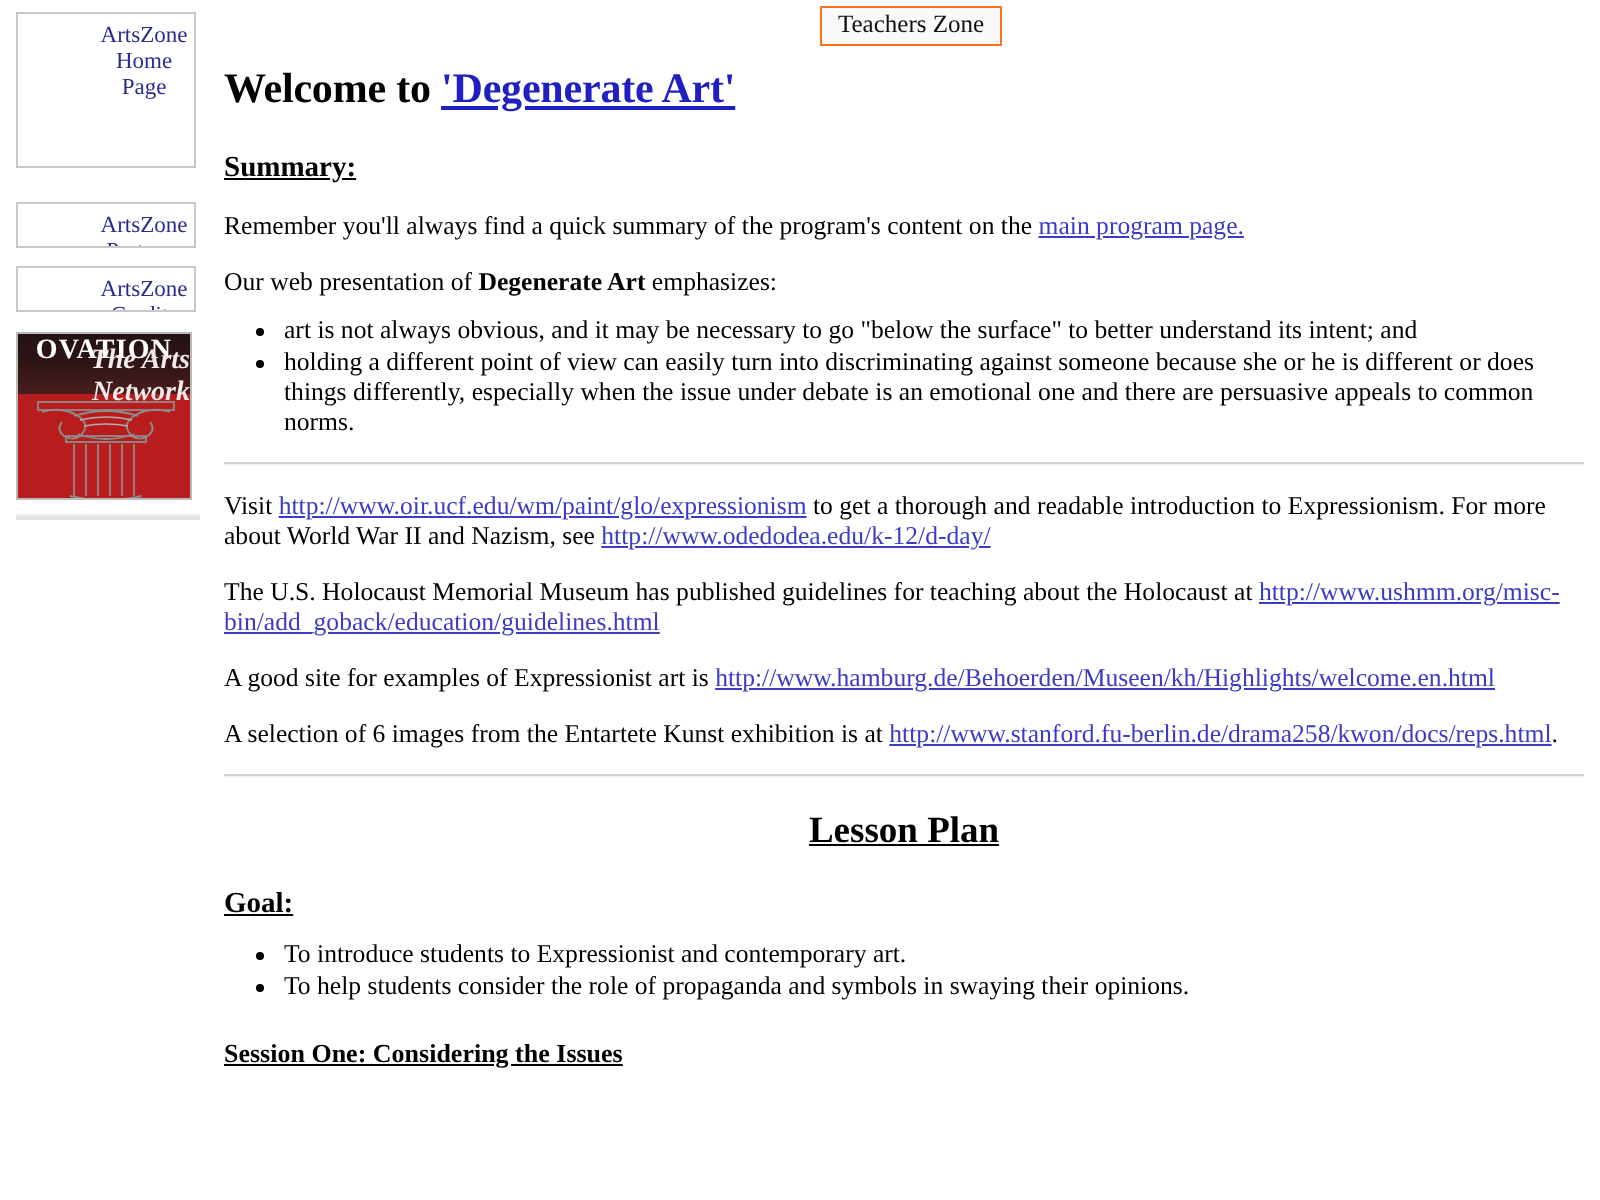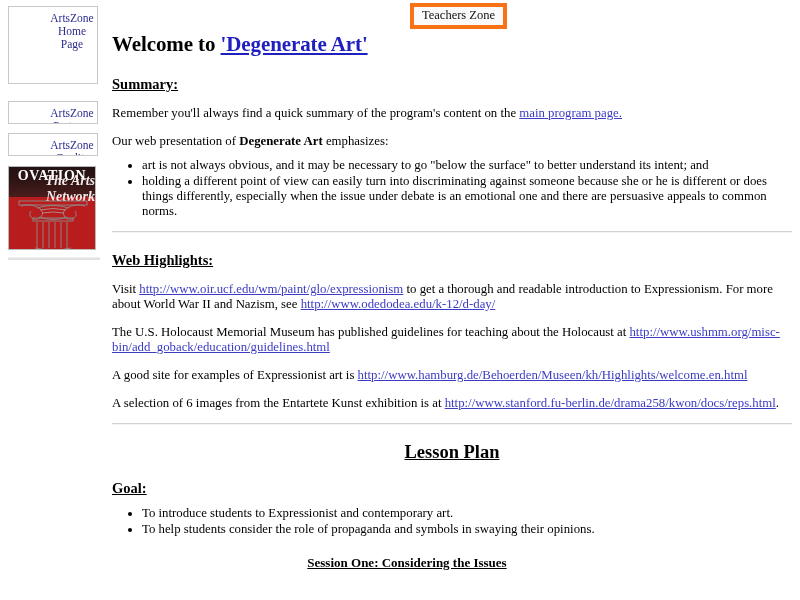--- a/index.html
+++ b/index.html
@@ -106,21 +106,21 @@
     margin: 7px 0 0 2px;
     background: #e2e2e2;
     border-top: 1px solid #efefef;
   }
 
   
   #teachers-zone {
     position: absolute;
     left: 410px;
     top: 3px;
-    border: 4px solid #f97316;
+    border: 1px solid #f97316;
     background: #fafafa;
     font-family: "Liberation Serif", "DejaVu Serif", serif;
     font-size: 12.5px;
     color: #111111;
     padding: 1px 8px 2px 8px;
     cursor: pointer;
     text-align: right;
   }
 
   
@@ -179,21 +179,20 @@
   }
 
   h3.goal {
     font-size: 14.5px;
     font-weight: bold;
     margin: 17px 0 0 0;
     text-decoration: underline;
   }
 
   p.session {
-    text-align: center;
     font-weight: bold;
     font-size: 13px;
     text-decoration: underline;
     margin: 18px 0 0 0;
     padding-right: 90px;
   }
 </style>
 </head>
 <body>
 
@@ -255,21 +254,20 @@
 
     <p class="para"><span>Our web presentation of </span><b>Degenerate Art</b><span> emphasizes:</span></p>
 
     <ul class="bullets">
       <li>art is not always obvious, and it may be necessary to go "below the surface" to better understand its intent; and</li>
       <li>holding a different point of view can easily turn into discriminating against someone because she or he is different or does things differently, especially when the issue under debate is an emotional one and there are persuasive appeals to common norms.</li>
     </ul>
 
     <hr class="rule">
 
-    <h3 class="sub">Web Highlights:</h3>
 
     <p class="para"><span>Visit </span><a class="link" href="#">http://www.oir.ucf.edu/wm/paint/glo/expressionism</a><span> to get a thorough and readable introduction to Expressionism. For more about World War II and Nazism, see </span><a class="link" href="#">http://www.odedodea.edu/k-12/d-day/</a></p>
 
     <p class="para"><span>The U.S. Holocaust Memorial Museum has published guidelines for teaching about the Holocaust at </span><a class="link" href="#">http://www.ushmm.org/misc-bin/add_goback/education/guidelines.html</a></p>
 
     <p class="para"><span>A good site for examples of Expressionist art is </span><a class="link" href="#">http://www.hamburg.de/Behoerden/Museen/kh/Highlights/welcome.en.html</a></p>
 
     <p class="para"><span>A selection of 6 images from the Entartete Kunst exhibition is at </span><a class="link" href="#">http://www.stanford.fu-berlin.de/drama258/kwon/docs/reps.html</a><span>.</span></p>
 
 

